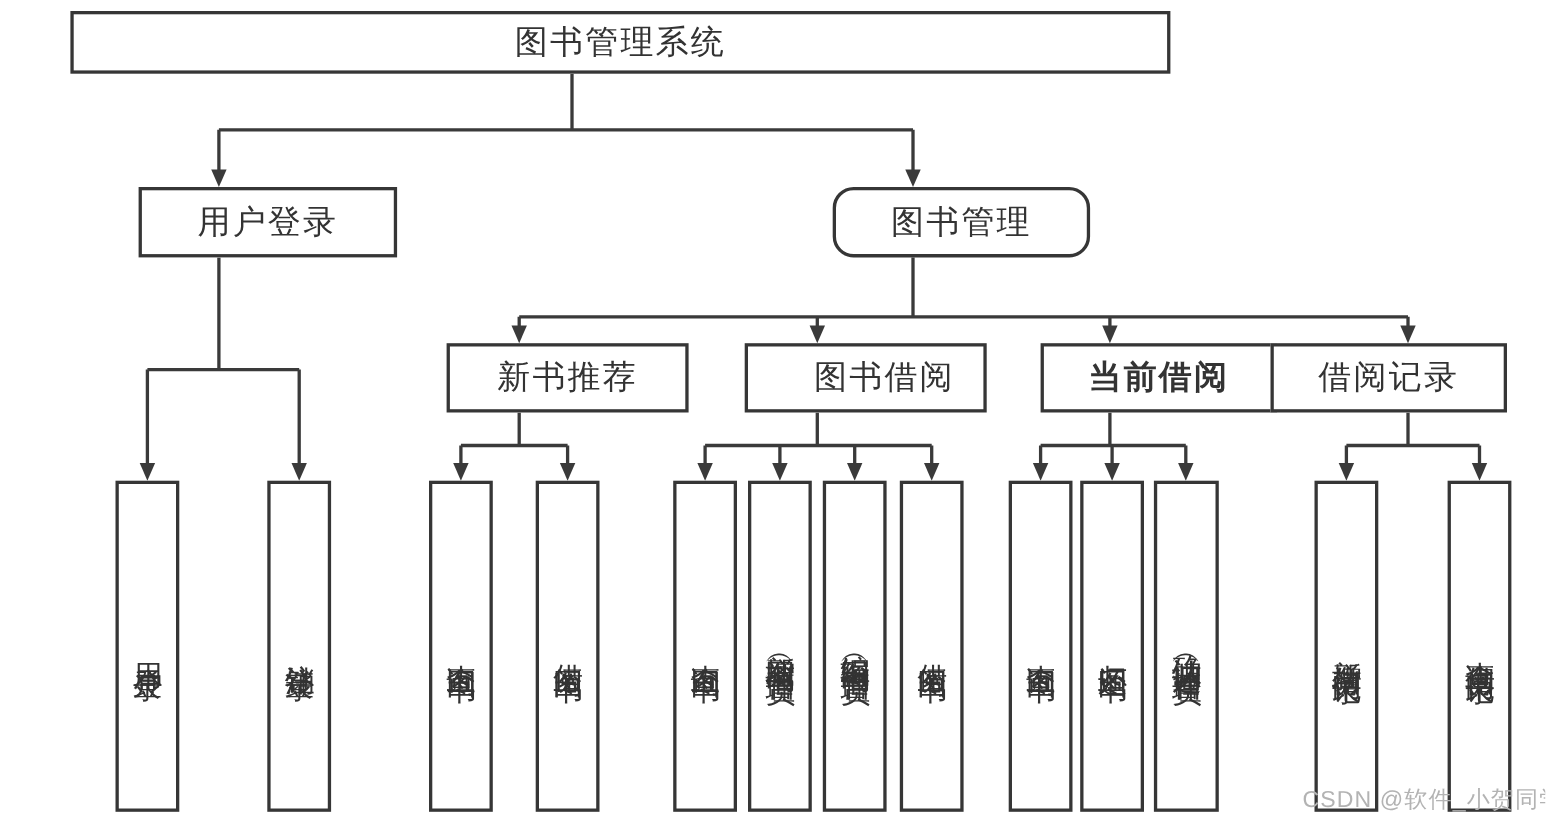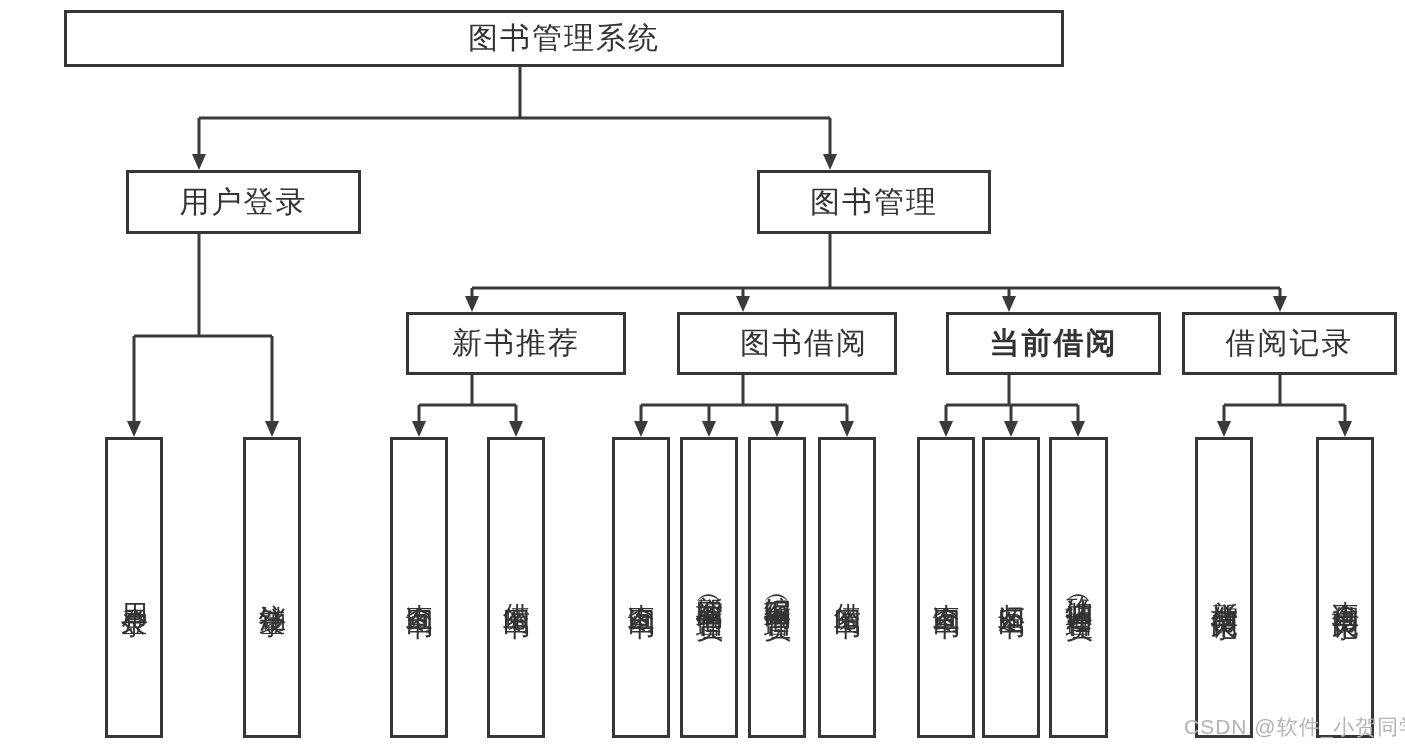--- a/index.html
+++ b/index.html
@@ -109,34 +109,34 @@
     </g>
   </svg>
 
   <div class="node h-node" style="left:20px; top:10px; width:1000px; height:57px;">
     <span>图书管理系统</span>
   </div>
 
   <div class="node h-node" style="left:82px; top:170px; width:235px; height:64px;">
     <span>用户登录</span>
   </div>
-  <div class="node h-node" style="left:713px; top:170px; width:234px; height:64px;">
+  <div class="node h-node" style="left:713px; top:170px; width:234px; height:64px;border-radius:19px;">
     <span>图书管理</span>
   </div>
 
   <div class="node h-node" style="left:362px; top:312px; width:220px; height:63px;">
     <span>新书推荐</span>
   </div>
   <div class="node h-node" style="left:633px; top:312px; width:220px; height:63px;padding-left:34px;">
     <span>图书借阅</span>
   </div>
   <div class="node h-node" style="left:902px; top:312px; width:215px; height:63px;font-weight:bold;">
     <span>当前借阅</span>
   </div>
-  <div class="node h-node" style="left:1138px; top:312px; width:215px; height:63px;justify-content:center;">
+  <div class="node h-node" style="left:1111px; top:312px; width:215px; height:63px;justify-content:center;">
     <span>借阅记录</span>
   </div>
 
   <div class="node v-node" style="left:105px; top:437px; width:58px; height:301px;">
     <span class="v-text">用户登录</span>
   </div>
   <div class="node v-node" style="left:243px; top:437px; width:58px; height:301px;">
     <span class="v-text">注销登录</span>
   </div>
 

